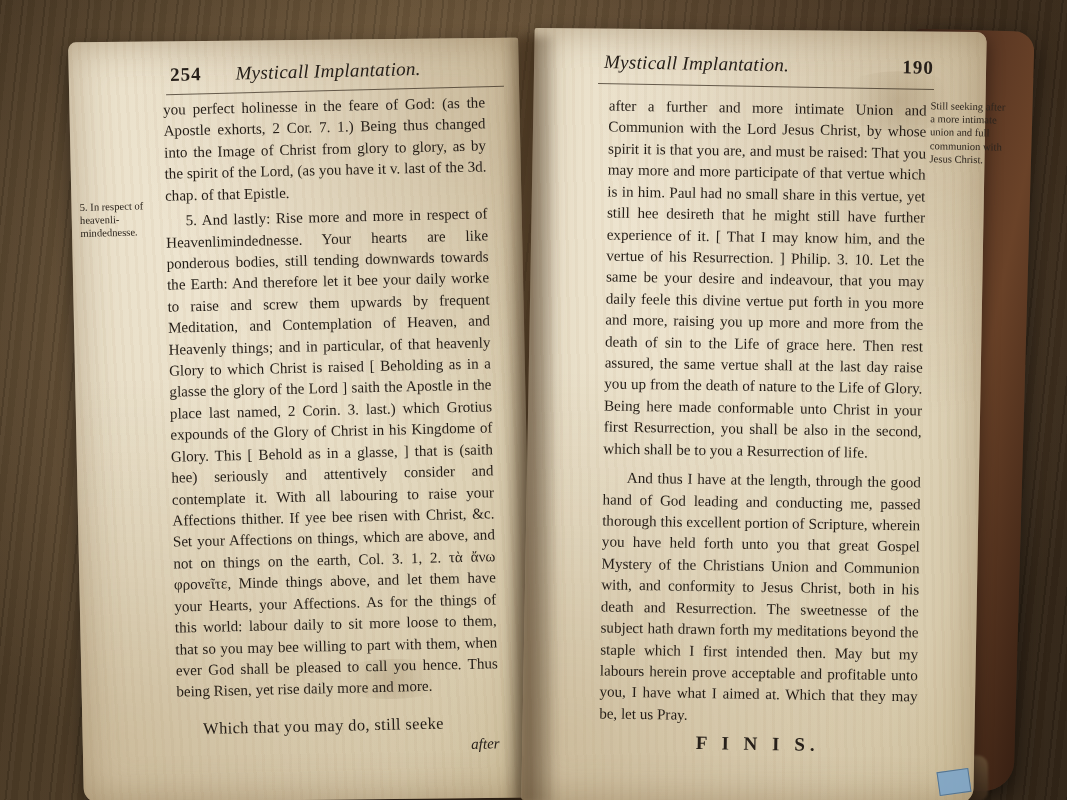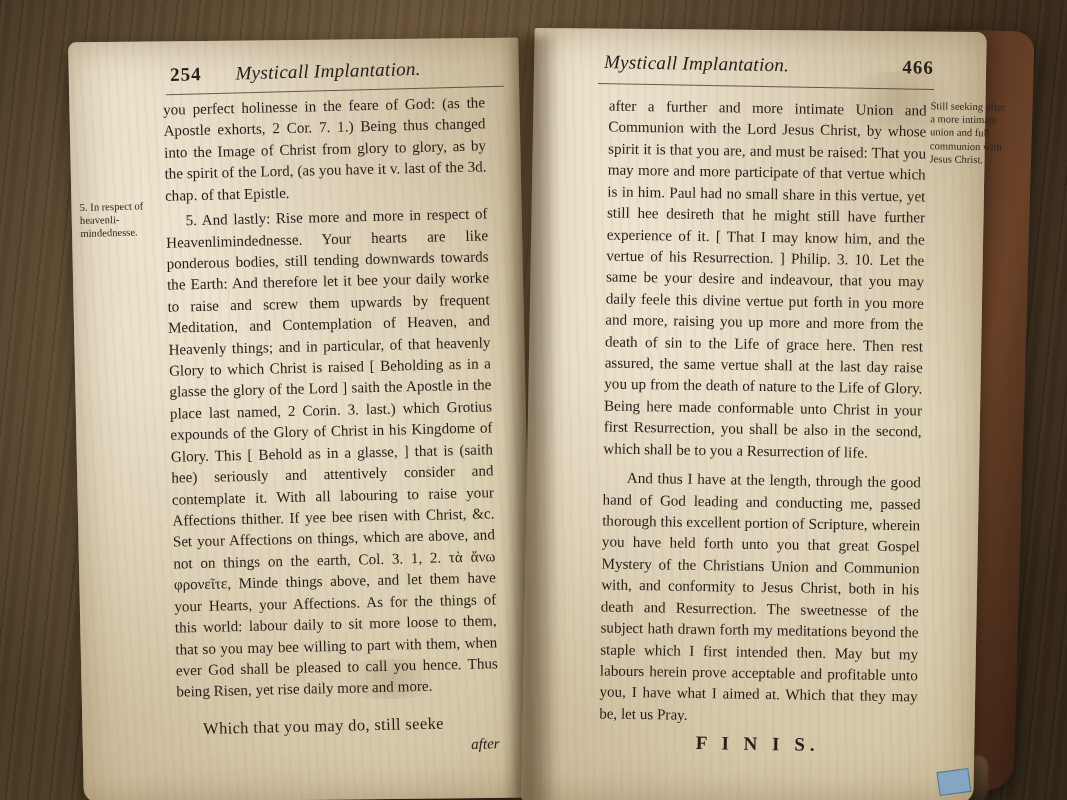--- a/index.html
+++ b/index.html
@@ -264,21 +264,21 @@
 
     <div class="col-left">
       <p class="txt body" style="position:relative;margin:28px 0 0 0;">you perfect holinesse in the feare of God: (as the Apostle exhorts, 2 Cor. 7. 1.) Being thus changed into the Image of Christ from glory to glory, as by the spirit of the Lord, (as you have it v. last of the 3d. chap. of that Epistle.</p>
       <p class="txt body" style="position:relative;margin:4px 0 0 0;text-indent:20px;">5. And lastly: Rise more and more in respect of Heavenlimindednesse. Your hearts are like ponderous bodies, still tending downwards towards the Earth: And therefore let it bee your daily worke to raise and screw them upwards by frequent Meditation, and Contemplation of Heaven, and Heavenly things; and in particular, of that heavenly Glory to which Christ is raised [ Beholding as in a glasse the glory of the Lord ] saith the Apostle in the place last named, 2 Corin. 3. last.) which Grotius expounds of the Glory of Christ in his Kingdome of Glory. This [ Behold as in a glasse, ] that is (saith hee) seriously and attentively consider and contemplate it. With all labouring to raise your Affections thither. If yee bee risen with Christ, &amp;c. Set your Affections on things, which are above, and not on things on the earth, Col. 3. 1, 2. τὰ ἄνω φρονεῖτε, Minde things above, and let them have your Hearts, your Affections. As for the things of this world: labour daily to sit more loose to them, that so you may bee willing to part with them, when ever God shall be pleased to call you hence. Thus being Risen, yet rise daily more and more.</p>
       <p class="txt body" style="position:relative;margin:14px 0 0 0;text-indent:26px;font-size:16.4px;letter-spacing:.4px;">Which that you may do, still seeke</p>
       <p class="txt catchword" style="position:relative;margin:2px 0 0 0;text-align:right;">after</p>
     </div>
 
     <div class="hdr-right">
       <div class="txt running-head" style="position:relative;">Mysticall Implantation.</div>
-      <div class="txt folio" style="position:relative;">466</div>
+      <div class="txt folio" style="position:relative;">190</div>
     </div>
     <div class="rule" style="left:540px; top:74px; width:336px; transform:rotate(1.0deg);"></div>
 
     <div class="txt marginal marg-right">Still seeking after a more intimate union and full communion with Jesus Christ.</div>
 
     <div class="col-right">
       <p class="txt body" style="position:relative;margin:34px 0 0 0;">after a further and more intimate Union and Communion with the Lord Jesus Christ, by whose spirit it is that you are, and must be raised: That you may more and more participate of that vertue which is in him. Paul had no small share in this vertue, yet still hee desireth that he might still have further experience of it. [ That I may know him, and the vertue of his Resurrection. ] Philip. 3. 10. Let the same be your desire and indeavour, that you may daily feele this divine vertue put forth in you more and more, raising you up more and more from the death of sin to the Life of grace here. Then rest assured, the same vertue shall at the last day raise you up from the death of nature to the Life of Glory. Being here made conformable unto Christ in your first Resurrection, you shall be also in the second, which shall be to you a Resurrection of life.</p>
       <p class="txt body" style="position:relative;margin:8px 0 0 0;text-indent:24px;">And thus I have at the length, through the good hand of God leading and conducting me, passed thorough this excellent portion of Scripture, wherein you have held forth unto you that great Gospel Mystery of the Christians Union and Communion with, and conformity to Jesus Christ, both in his death and Resurrection. The sweetnesse of the subject hath drawn forth my meditations beyond the staple which I first intended then. May but my labours herein prove acceptable and profitable unto you, I have what I aimed at. Which that they may be, let us Pray.</p>
       <p class="txt finis" style="position:relative;margin:6px 0 0 0;text-align:center;">F I N I S.</p>
     </div>

